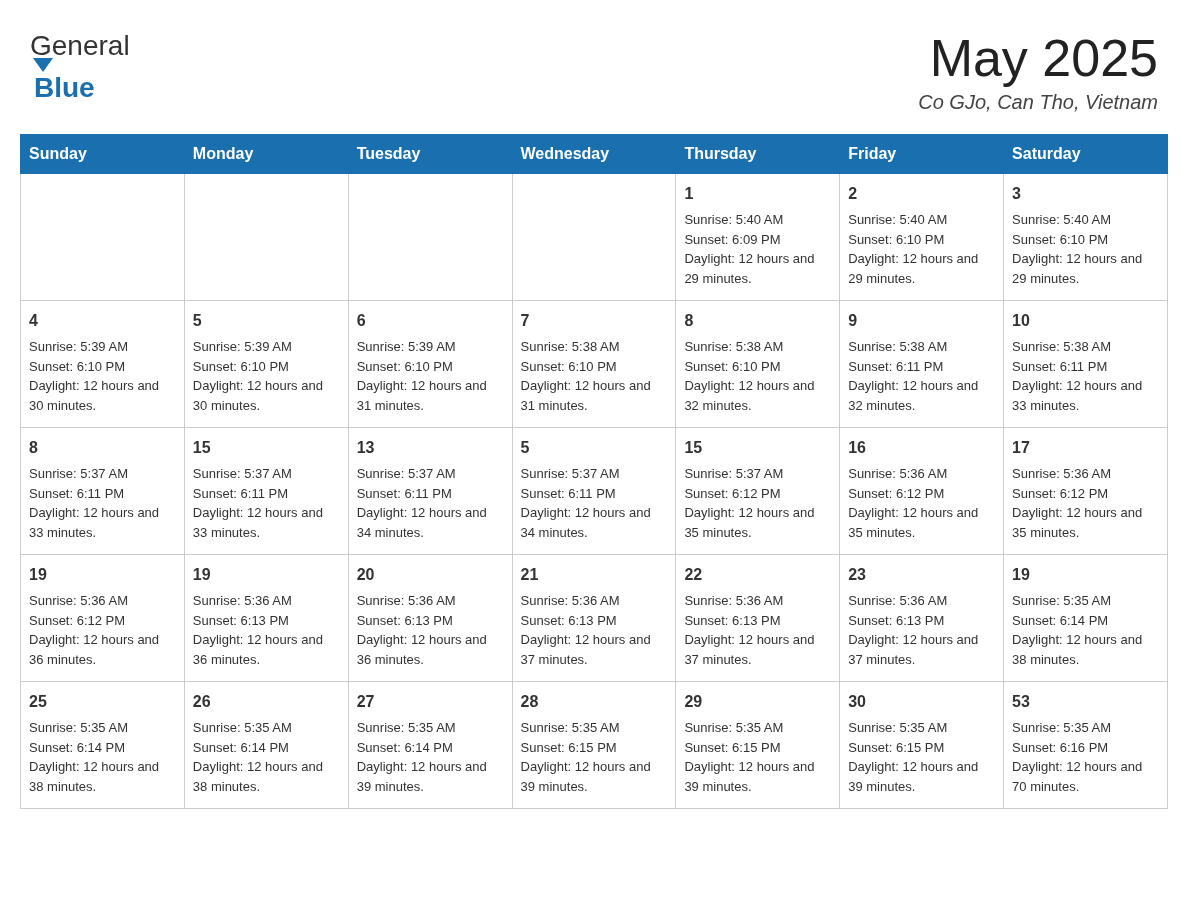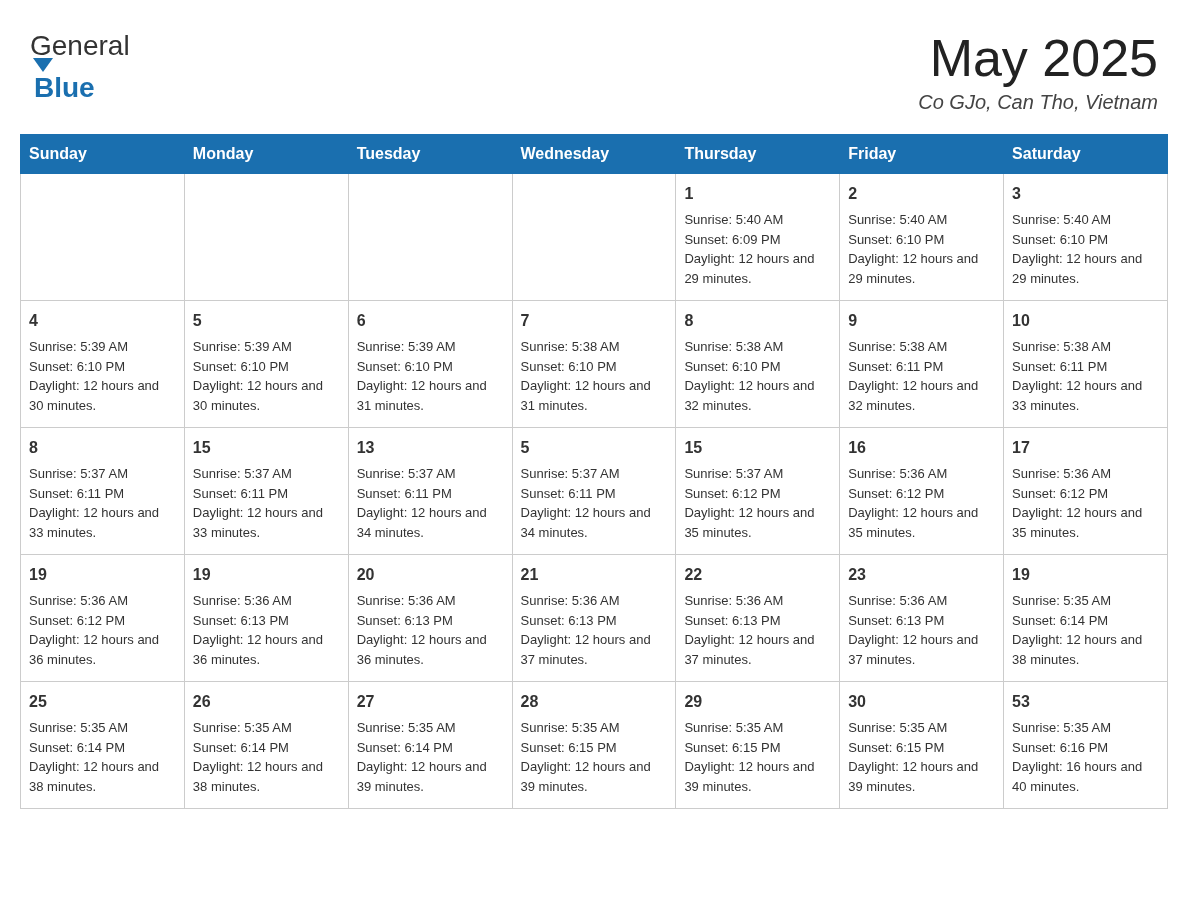--- a/index.html
+++ b/index.html
@@ -317,17 +317,17 @@
         <td class="row-separator">
           <span class="day-number">30</span>
           <span style="display: block;">Sunrise: 5:35 AM</span>
           <span style="display: block;">Sunset: 6:15 PM</span>
           <span style="display: block;">Daylight: 12 hours and 39 minutes.</span>
         </td>
         <td class="row-separator">
           <span class="day-number">53</span>
           <span style="display: block;">Sunrise: 5:35 AM</span>
           <span style="display: block;">Sunset: 6:16 PM</span>
-          <span style="display: block;">Daylight: 16 hours and 40 minutes.</span>
+          <span style="display: block;">Daylight: 12 hours and 70 minutes.</span>
         </td>
       </tr>
     </tbody>
 </table>
 
 </body></html>

